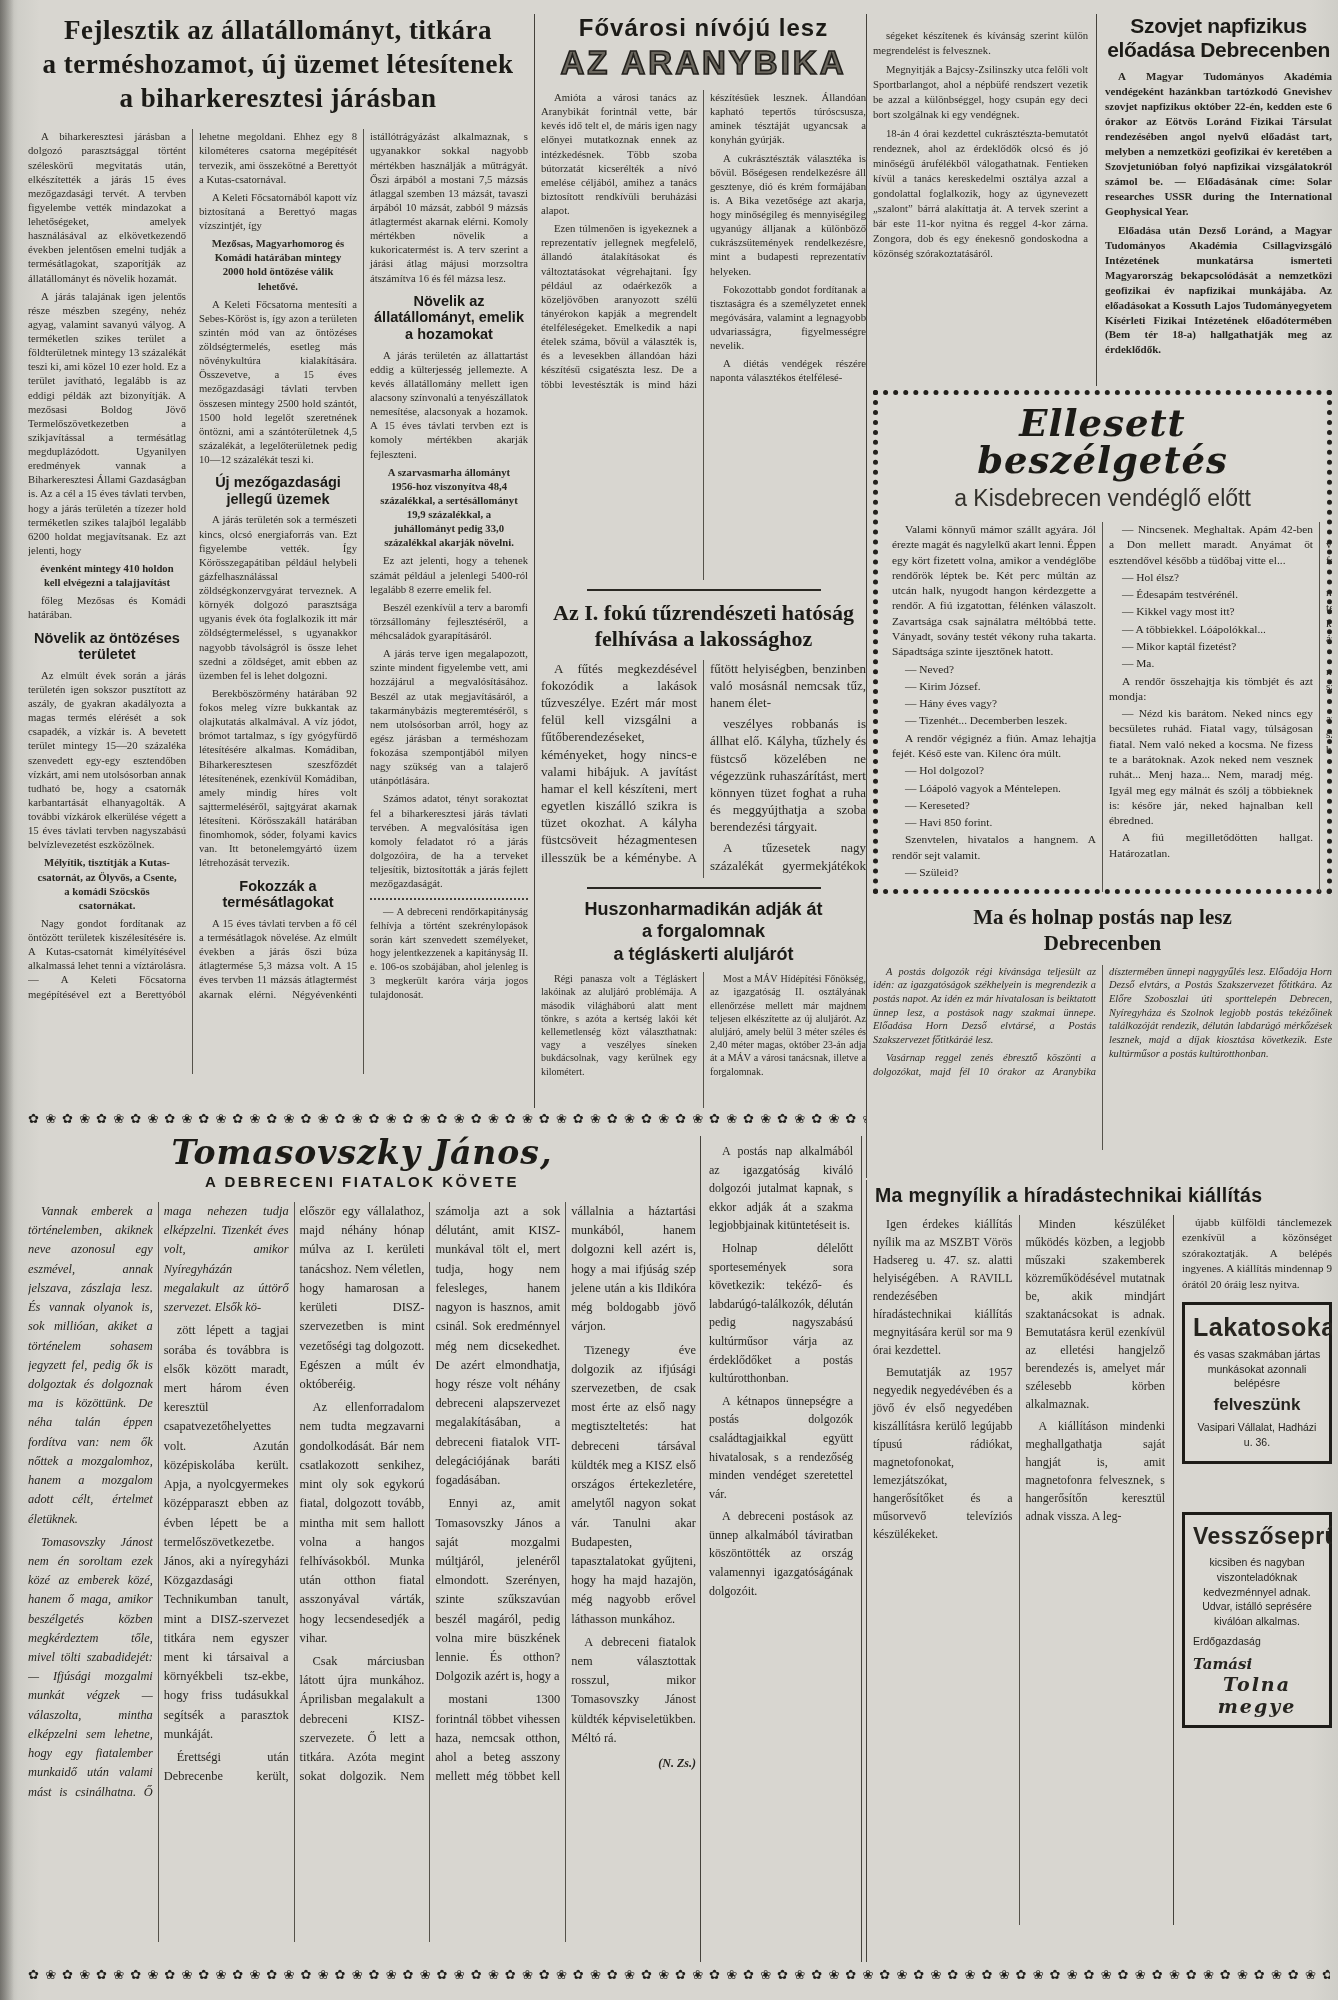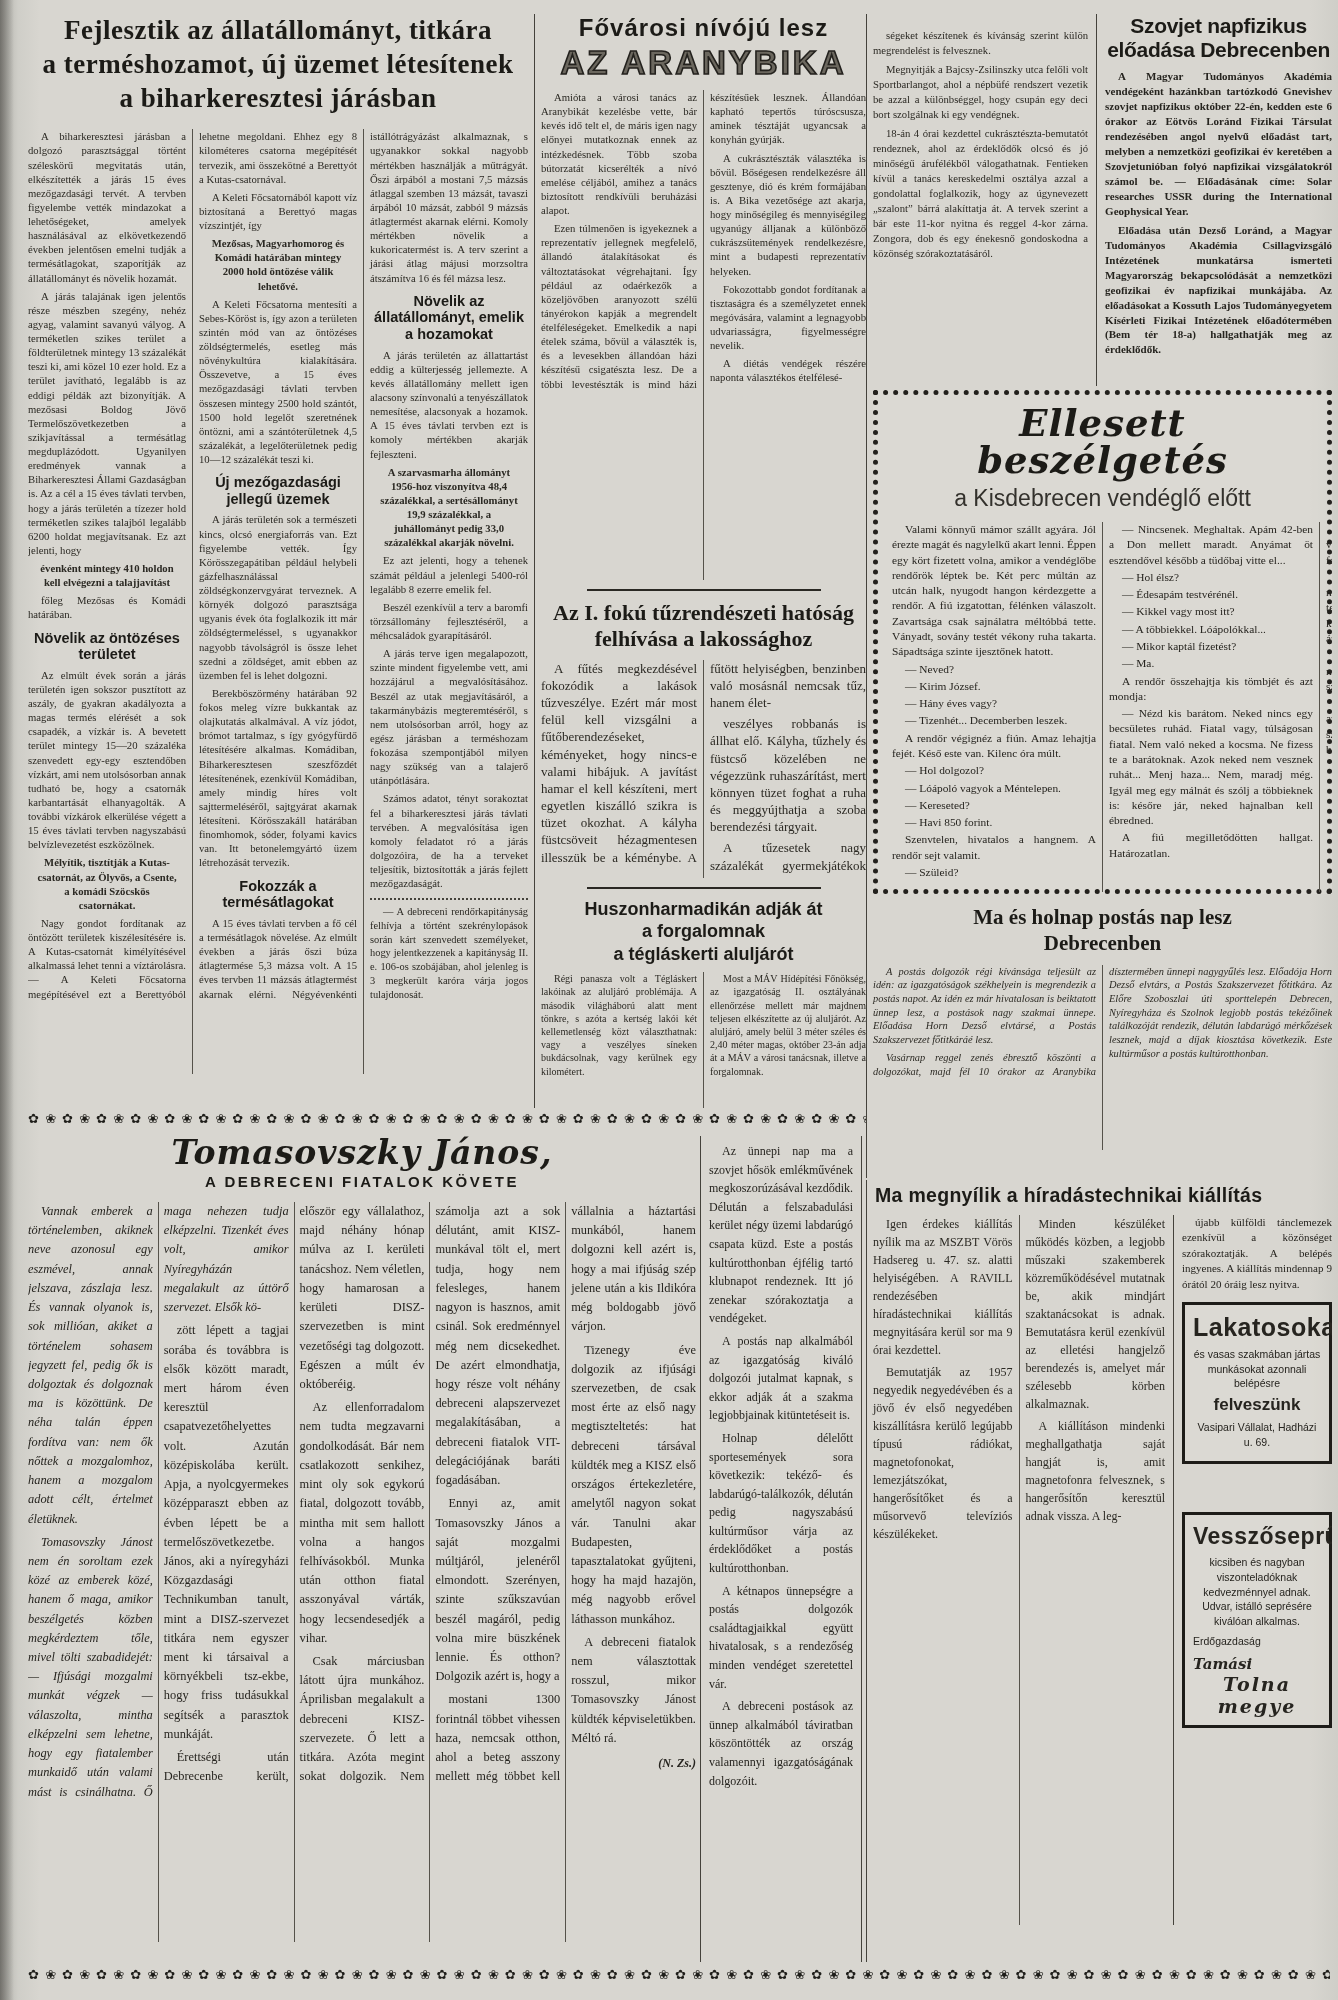--- a/index.html
+++ b/index.html
@@ -99,21 +99,21 @@
       <p class="notice">— A debreceni rendőrkapitányság felhívja a történt szekrénylopások során kárt szenvedett személyeket, hogy jelentkezzenek a kapitányság II. e. 106-os szobájában, ahol jelenleg is 3 megkerült karóra várja jogos tulajdonosát.</p>
     </div>
   </div>
 
   <div class="art zone-rule-l" style="left:534px;top:14px;width:332px;height:1094px;padding-left:6px;box-sizing:border-box;">
 
     <div>
       <h2 class="kicker">Fővárosi nívójú lesz</h2>
       <h1 class="outline-head">AZ ARANYBIKA</h1>
       <div class="bodytext cols2" style="height:490px;">
-        <p>Amióta a városi tanács az Aranybikát kezelésbe vette, bár kevés idő telt el, de máris igen nagy előnyei mutatkoznak ennek az intézkedésnek. Több szoba bútorzatát kicserélték a nívó emelése céljából, amihez a tanács biztosított rendkívüli beruházási alapot.</p>
+        <p>Amióta a városi tanács az Aranybikát forintnál vette, bár kevés idő telt el, de máris igen nagy előnyei mutatkoznak ennek az intézkedésnek. Több szoba bútorzatát kicserélték a nívó emelése céljából, amihez a tanács biztosított rendkívüli beruházási alapot.</p>
         <p>Ezen túlmenően is igyekeznek a reprezentatív jellegnek megfelelő, állandó átalakításokat és változtatásokat végrehajtani. Így például az odaérkezők a közeljövőben aranyozott szélű tányérokon kapják a megrendelt ételféleségeket. Emelkedik a napi ételek száma, bővül a választék is, és a levesekben állandóan házi készítésű csigatészta lesz. De a többi levestészták is mind házi készítésűek lesznek. Állandóan kapható tepertős túróscsusza, aminek tésztáját ugyancsak a konyhán gyúrják.</p>
         <p>A cukrásztészták választéka is bővül. Bőségesen rendelkezésre áll gesztenye, dió és krém formájában is. A Bika vezetősége azt akarja, hogy minőségileg és mennyiségileg ugyanúgy álljanak a különböző cukrászsütemények rendelkezésre, mint a budapesti reprezentatív helyeken.</p>
         <p>Fokozottabb gondot fordítanak a tisztaságra és a személyzetet ennek megóvására, valamint a legnagyobb udvariasságra, figyelmességre nevelik.</p>
         <p>A diétás vendégek részére naponta választékos ételfélesé-</p>
       </div>
     </div>
 
     <hr class="divider">
 
     <div>
@@ -224,21 +224,20 @@
       <p>Csak márciusban látott újra munkához. Áprilisban megalakult a debreceni KISZ-szervezete. Ő lett a titkára. Azóta megint sokat dolgozik. Nem számolja azt a sok délutánt, amit KISZ-munkával tölt el, mert tudja, hogy nem felesleges, hanem nagyon is hasznos, amit csinál. Sok eredménnyel még nem dicsekedhet. De azért elmondhatja, hogy része volt néhány debreceni alapszervezet megalakításában, a debreceni fiatalok VIT-delegációjának baráti fogadásában.</p>
       <p>Ennyi az, amit Tomasovszky János a saját mozgalmi múltjáról, jelenéről elmondott. Szerényen, szinte szűkszavúan beszél magáról, pedig volna mire büszkének lennie. És otthon? Dolgozik azért is, hogy a</p>
       <p>mostani 1300 forintnál többet vihessen haza, nemcsak otthon, ahol a beteg asszony mellett még többet kell vállalnia a háztartási munkából, hanem dolgozni kell azért is, hogy a mai ifjúság szép jelene után a kis Ildikóra még boldogabb jövő várjon.</p>
       <p>Tizenegy éve dolgozik az ifjúsági szervezetben, de csak most érte az első nagy megtiszteltetés: hat debreceni társával küldték meg a KISZ első országos értekezletére, amelytől nagyon sokat vár. Tanulni akar Budapesten, tapasztalatokat gyűjteni, hogy ha majd hazajön, még nagyobb erővel láthasson munkához.</p>
       <p>A debreceni fiatalok nem választottak rosszul, mikor Tomasovszky Jánost küldték képviseletükben. Méltó rá.</p>
       <p class="sig">(N. Zs.)</p>
     </div>
   </div>
 
   <div class="art strip" style="left:700px;top:1136px;width:162px;height:826px;box-sizing:border-box;">
-    <p>Az ünnepi nap ma a szovjet hősök emlékművének megkoszorúzásával kezdődik. Délután a felszabadulási kerület négy üzemi labdarúgó csapata küzd. Este a postás kultúrotthonban éjfélig tartó klubnapot rendeznek. Itt jó zenekar szórakoztatja a vendégeket.</p>
     <p>A postás nap alkalmából az igazgatóság kiváló dolgozói jutalmat kapnak, s ekkor adják át a szakma legjobbjainak kitüntetéseit is.</p>
     <p>Holnap délelőtt sportesemények sora következik: tekéző- és labdarúgó-találkozók, délután pedig nagyszabású kultúrműsor várja az érdeklődőket a postás kultúrotthonban.</p>
     <p>A kétnapos ünnepségre a postás dolgozók családtagjaikkal együtt hivatalosak, s a rendezőség minden vendéget szeretettel vár.</p>
     <p>A debreceni postások az ünnep alkalmából táviratban köszöntötték az ország valamennyi igazgatóságának dolgozóit.</p>
   </div>
 
   <div class="art zone-rule-l" style="left:866px;top:1180px;width:466px;height:782px;padding-left:6px;box-sizing:border-box;">
     <h2 class="head-sans kial-head">Ma megnyílik a híradástechnikai kiállítás</h2>
     <div style="display:flex;">
       <div class="bodytext cols2 kial-body" style="width:300px;height:710px;">
@@ -247,21 +246,21 @@
         <p>Minden készüléket működés közben, a legjobb műszaki szakemberek közreműködésével mutatnak be, akik mindjárt szaktanácsokat is adnak. Bemutatásra kerül ezenkívül az elletési hangjelző berendezés is, amelyet már szélesebb körben alkalmaznak.</p>
         <p>A kiállításon mindenki meghallgathatja saját hangját is, amit magnetofonra felvesznek, s hangerősítőn keresztül adnak vissza. A leg-</p>
       </div>
       <div class="rail zone-rule-l" style="width:150px;margin-left:8px;padding-left:8px;">
         <p style="font-size:11px;">újabb külföldi tánclemezek ezenkívül a közönséget szórakoztatják. A belépés ingyenes. A kiállítás mindennap 9 órától 20 óráig lesz nyitva.</p>
 
         <div class="ad-box">
           <div class="ad-title">Lakatosokat</div>
           <p class="ad-text">és vasas szakmában jártas munkásokat azonnali belépésre</p>
           <div class="ad-mid">felveszünk</div>
-          <p class="ad-text">Vasipari Vállalat, Hadházi u. 69.</p>
+          <p class="ad-text">Vasipari Vállalat, Hadházi u. 36.</p>
         </div>
 
         <div class="ad-box" style="margin-top:48px;">
           <div class="ad-title" style="font-size:23px;">Vesszőseprűt</div>
           <p class="ad-text">kicsiben és nagyban viszonteladóknak kedvezménnyel adnak. Udvar, istálló seprésére kiválóan alkalmas.</p>
           <p class="ad-text" style="text-align:left;">Erdőgazdaság</p>
           <div class="ad-script">Tamási</div>
           <div class="ad-script-big">Tolna megye</div>
         </div>
       </div>

